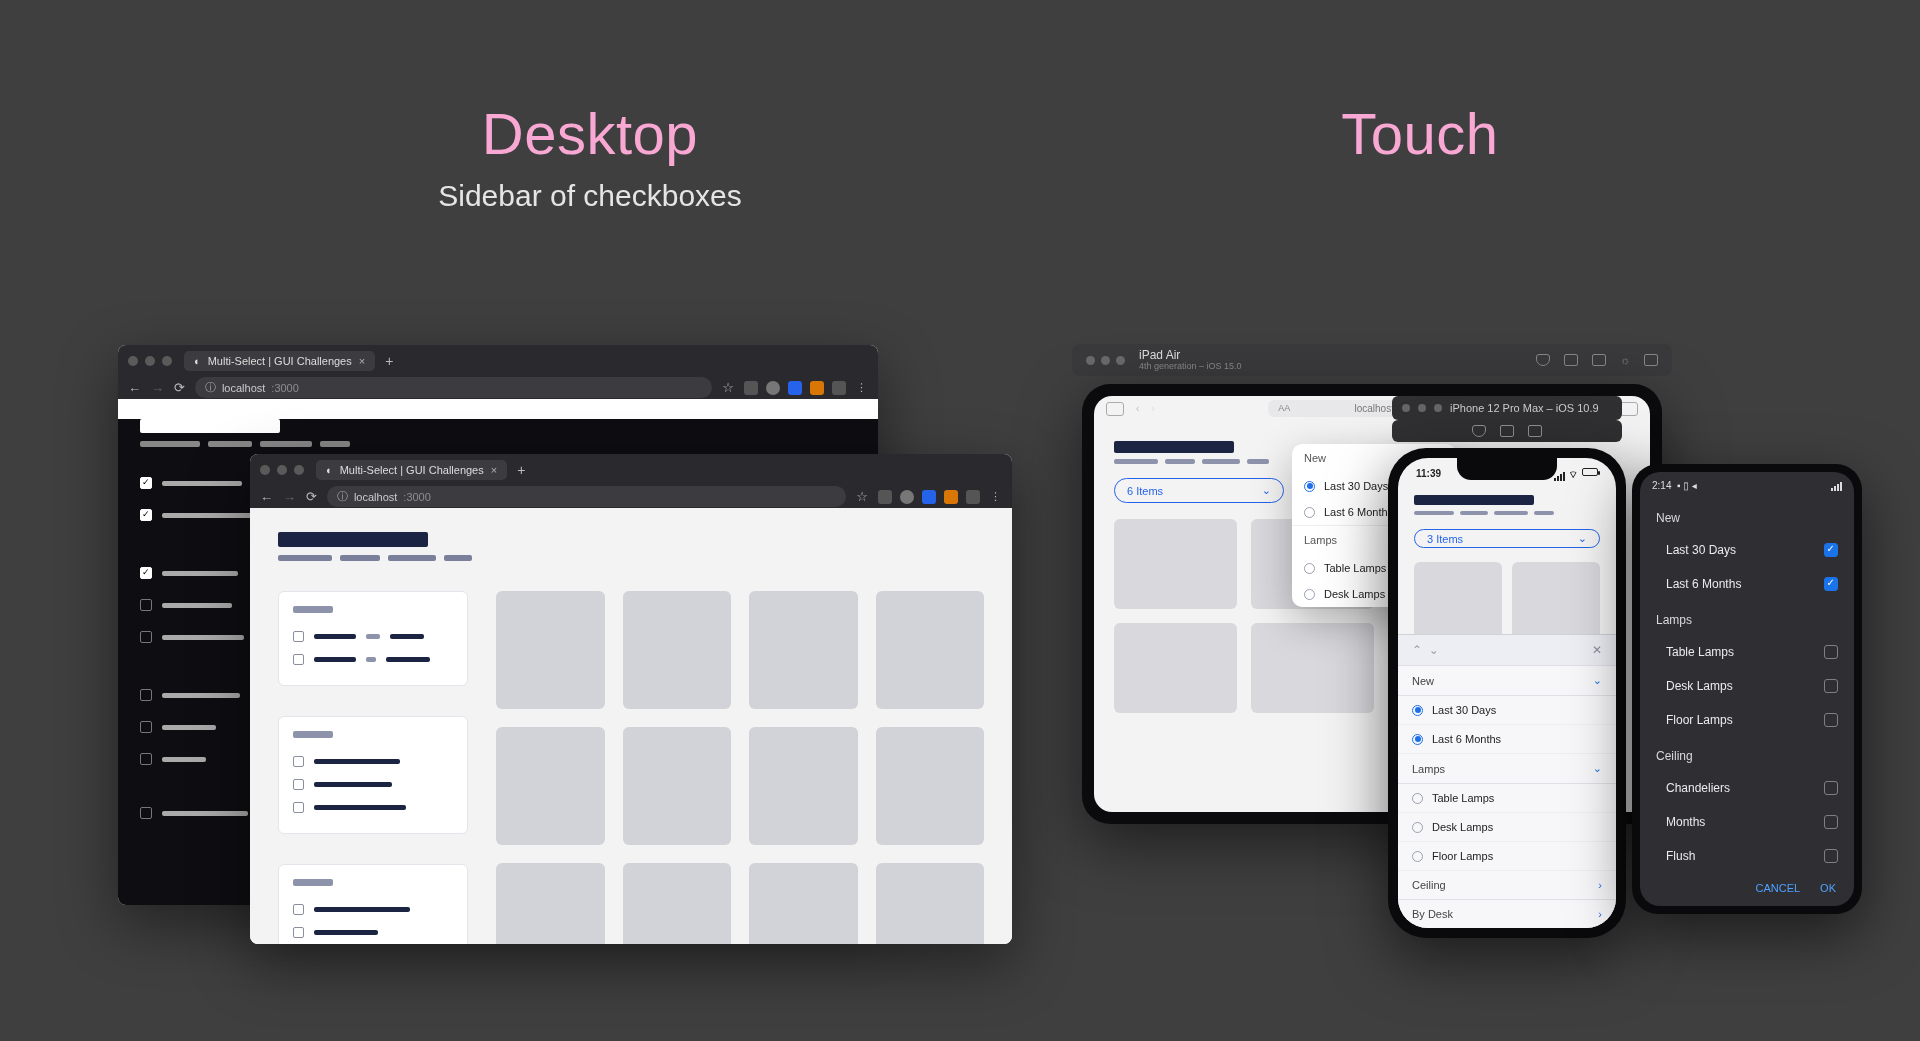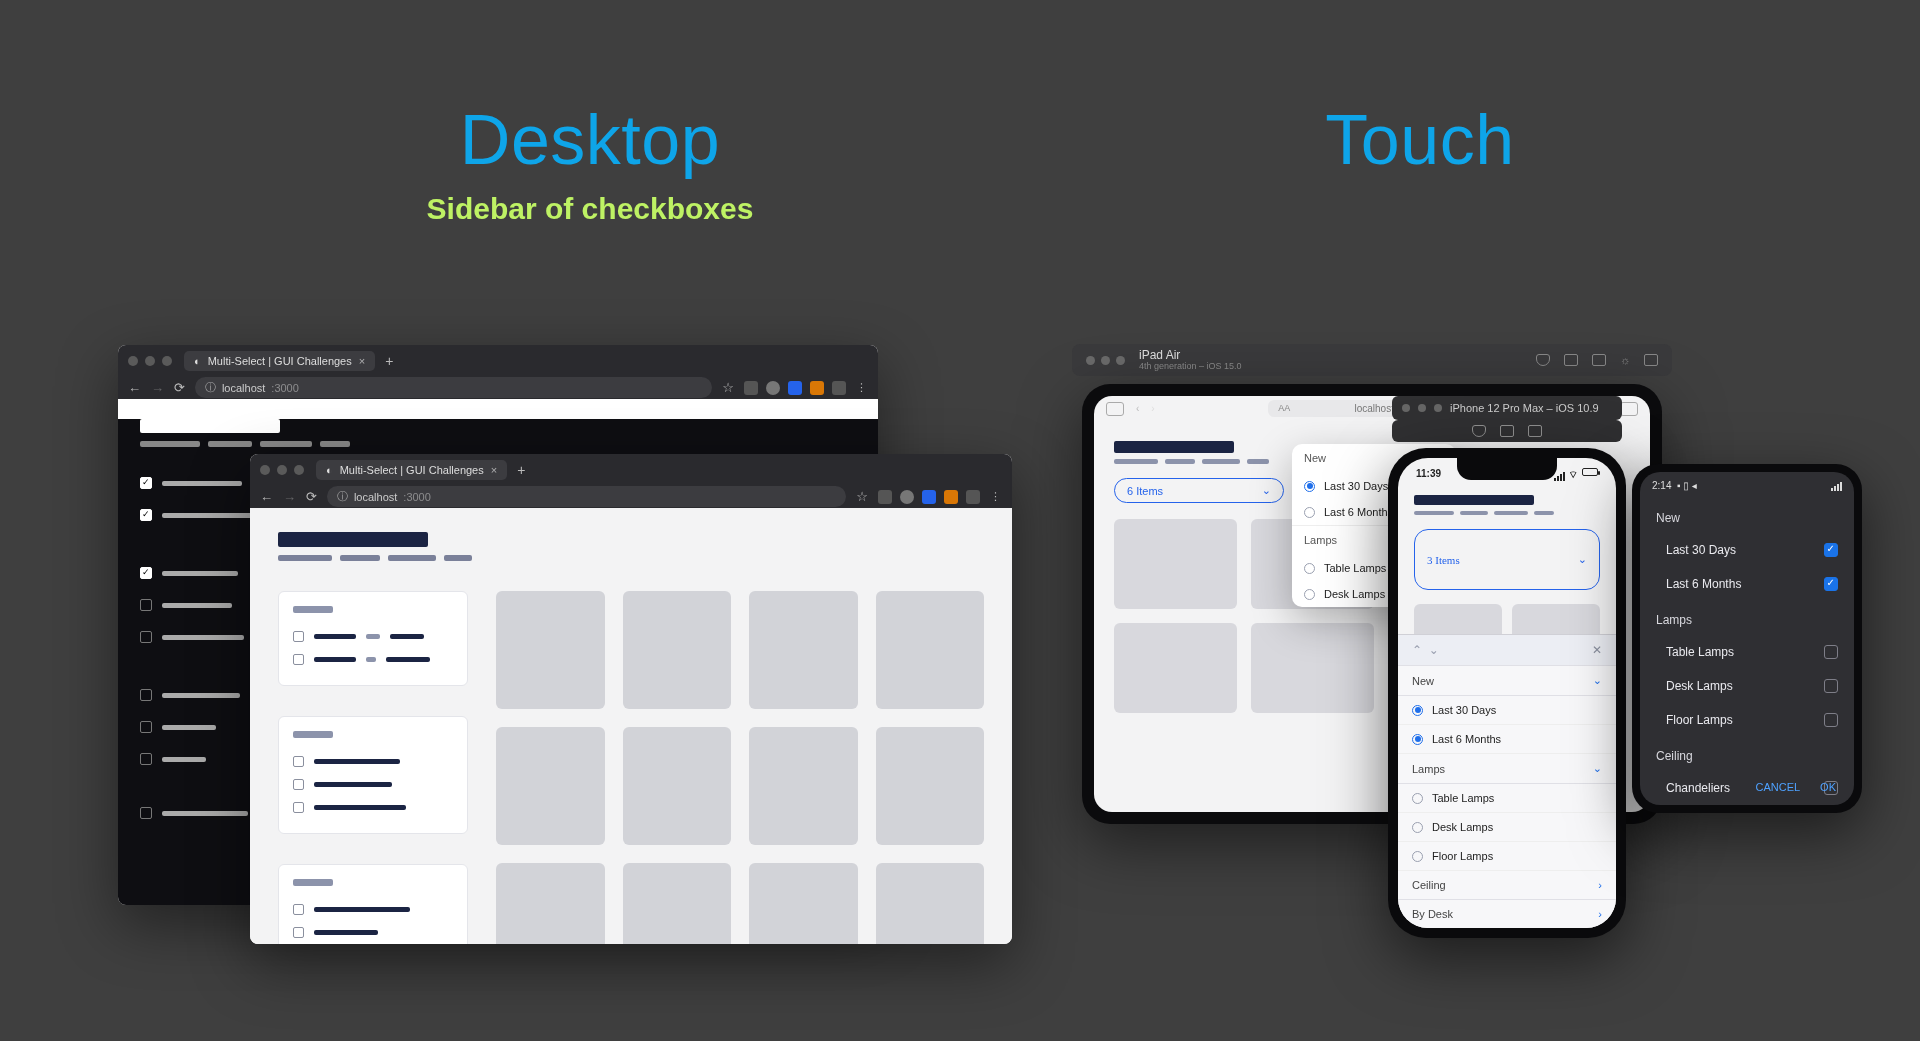--- a/index.html
+++ b/index.html
@@ -9,22 +9,22 @@
   width: 1920px;
   height: 1041px;
   overflow: hidden;
   color: #fff;
   position: relative;
 }
 .heading {
   position: absolute;
   text-align: center;
 }
-.heading h1 { font-weight: 200; font-size: 70px; letter-spacing: 0.5px; color: #0ea5e9; }
-.heading p  { font-weight: 700; font-size: 30px; color: #bef264; margin-top: 12px; }
+.heading h1 { font-weight: 200; font-size: 58px; letter-spacing: 0.5px; color: #f9a8d4; }
+.heading p  { font-weight: 400; font-size: 30px; color: #e5e5e5; margin-top: 12px; }
 
 
 .brwin {
   position: absolute;
   border-radius: 8px;
   background: #fff;
   box-shadow: 0 20px 60px rgba(0,0,0,.45);
   overflow: hidden;
 }
 .brwin.dark .brbody { background:#0e0e12; }
@@ -147,38 +147,38 @@
   border-radius:38px; padding:10px; box-shadow:0 20px 60px rgba(0,0,0,.55);
 }
 .iphone-inner{ width:100%; height:100%; background:#f3f3f4; border-radius:30px; overflow:hidden; position:relative;}
 .notch{ position:absolute; top:0; left:50%; transform:translateX(-50%); width:100px; height:22px; background:#0a0a0c; border-radius:0 0 14px 14px;}
 .iph-status{ display:flex; justify-content:space-between; padding:10px 18px 0 18px; font-size:10px; color:#222; font-weight:600;}
 .iph-status .isr{display:flex; gap:4px;}
 .iph-body{ padding:14px 16px;}
 .iph-title{ height:10px; width:120px; background:#1b2443; border-radius:2px;}
 .iph-sub{ display:flex; gap:6px; margin-top:6px;}
 .iph-sub span{ height:4px; background:#8c93ab; border-radius:2px;}
-.iph-pill{ margin-top:14px; border:1.3px solid #2563eb; border-radius:14px; padding:23px 12px; font-size:11px; color:#2563eb; display:flex; justify-content:space-between; align-items:center;font-family:Liberation Serif, serif;}
+.iph-pill{ margin-top:14px; border:1.3px solid #2563eb; border-radius:14px; padding:2px 12px; font-size:11px; color:#2563eb; display:flex; justify-content:space-between; align-items:center;}
 .iph-grid{ margin-top:14px; display:grid; grid-template-columns:1fr 1fr; grid-auto-rows:80px; gap:10px;}
 .iph-cell{ background:#d8d8dd; border-radius:6px;}
 
 .sheet{
   position:absolute; bottom:0; left:0; right:0; background:#f7f7f9;
   border-top:1px solid #d0d0d6; font-size:11px;
 }
 .sheet .shrow{ display:flex; justify-content:space-between; align-items:center; padding:8px 14px; }
 .sheet .shhdr{ color:#444; font-weight:500; border-bottom:1px solid #e0e0e6;}
 .sheet .shhdr .shchev{ color:#1f6feb;}
 .sheet .shopt{ color:#222; border-bottom:1px solid #eee;}
 .sheet .shctl{ background:#eceef4; color:#9aa0b0; font-size:12px; border-bottom:1px solid #e0e0e6;}
 .sheet .shx{ color:#8a8f9e;}
 
 
 .android{
-  position:absolute; width:230px; height:349px; background:#0a0a0c;
+  position:absolute; width:230px; height:450px; background:#0a0a0c;
   border-radius:26px; padding:8px; box-shadow:0 20px 60px rgba(0,0,0,.55);
 }
 .android-inner{ width:100%; height:100%; background:#2f2f33; border-radius:20px; overflow:hidden; position:relative; color:#e6e6e8;}
 .and-status{ display:flex; justify-content:space-between; padding:8px 12px; font-size:10px; color:#ddd;}
 .and-status .isr{display:flex; gap:4px;}
 .and-list{ font-size:12px;}
 .and-hdr{ padding:12px 16px 8px 16px; color:#d8d8de; font-weight:400;}
 .and-opt{ display:flex; justify-content:space-between; align-items:center; padding:10px 16px 10px 26px; color:#eaeaef;}
 .ack{ width:14px; height:14px; border:1.5px solid #7e7e88; border-radius:3px; position:relative;}
 .ack.on{ background:#1a73e8; border-color:#1a73e8;}

